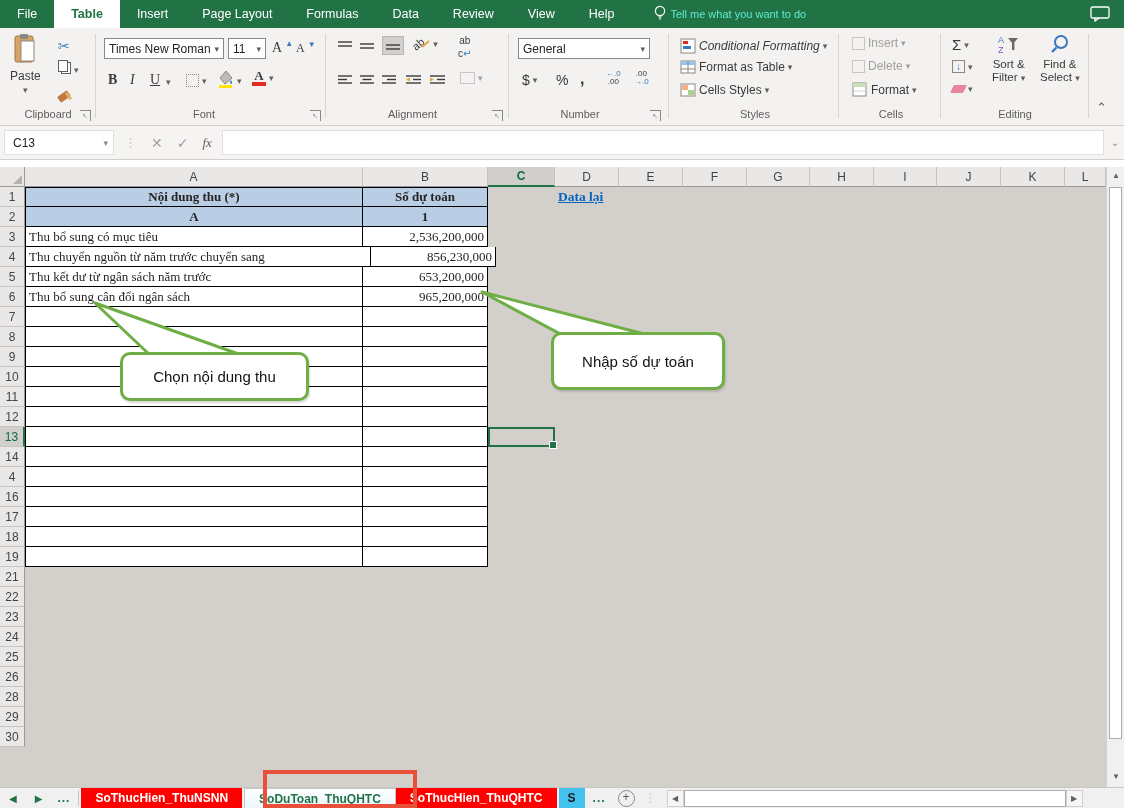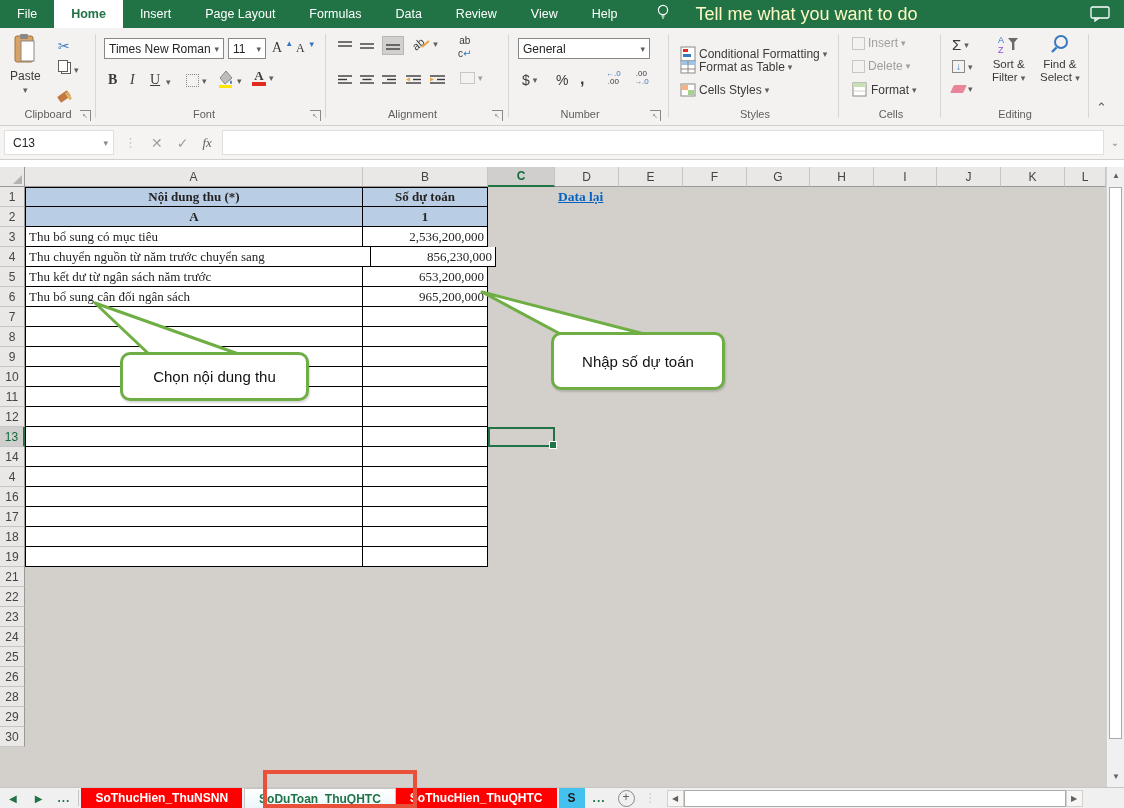--- a/index.html
+++ b/index.html
@@ -2,21 +2,21 @@
 <html style="--green: #217346; --hdrblue: #B9CDE5; --sheetgray: #D3D0CB; --tabred: #FF0000; --tabcyan: #45C1F0; --ared: #E8503A; --cgreen: #6FAE44; --linkblue: #0563C1;"><head>
 <meta charset="utf-8">
 <style>
   html,body{margin:0;padding:0;}
   body{width:1124px;height:808px;position:relative;font-family:"Liberation Sans","DejaVu Sans",sans-serif;
        background:#fff;overflow:hidden;font-size:12px;color:#252423;}
   
   .menubar{position:absolute;left:0;top:0;width:1124px;height:28px;background:var(--green,#217346);display:flex;align-items:stretch;}
   .mtab{color:#fff;padding:0 17px;display:flex;align-items:center;font-size:12.5px;cursor:default;}
   .mtab.active{background:#fff;color:var(--green,#217346);font-weight:bold;}
-  .tellme{display:flex;align-items:center;color:#fef9c3;margin-left:22px;gap:25px;font-size:18px;}
+  .tellme{display:flex;align-items:center;color:#5eead4;margin-left:22px;gap:3px;font-size:11px;}
   .bubble-ic{margin-left:auto;margin-right:14px;display:flex;align-items:center;}
   
   .ribbon{position:absolute;left:0;top:28px;width:1124px;height:97px;background:#F3F2F1;border-bottom:1px solid #D2D0CE;}
   .gsep{position:absolute;top:6px;width:1px;height:84px;background:#D8D6D4;}
   .glabel{position:absolute;top:80px;font-size:11px;color:#605E5C;text-align:center;}
   .launcher{position:absolute;top:82px;width:10px;height:10px;border-left:1px solid #8A8886;border-bottom:1px solid #8A8886;transform:rotate(180deg);font-size:7px;color:#8A8886;line-height:9px;text-align:center;}
   .rbtn{position:absolute;display:flex;align-items:center;gap:3px;color:#3B3A39;font-size:12px;}
   .combo{position:absolute;background:#fff;border:1px solid #8A8886;display:flex;align-items:center;padding:0 4px;font-size:12px;height:21px;box-sizing:border-box;}
   .combo .arr{margin-left:auto;color:#605E5C;font-size:9px;}
   .dd{color:#605E5C;font-size:9px;}
@@ -82,21 +82,21 @@
   .annot-box{position:absolute;border:4px solid var(--ared,#E8503A);box-sizing:border-box;pointer-events:none;}
   
   .sq{display:inline-block;box-sizing:border-box;}
   .lines-ic line{stroke:#3B3A39;stroke-width:1.4;}
 </style>
 </head>
 <body>
 
 <div class="menubar">
   <div class="mtab">File</div>
-  <div class="mtab active">Home</div>
+  <div class="mtab active">Table</div>
   <div class="mtab">Insert</div>
   <div class="mtab">Page Layout</div>
   <div class="mtab">Formulas</div>
   <div class="mtab">Data</div>
   <div class="mtab">Review</div>
   <div class="mtab">View</div>
   <div class="mtab">Help</div>
   <div class="tellme">
     <span>
       <svg width="14" height="16" viewBox="0 0 14 16">
@@ -279,21 +279,21 @@
     </div>
   <div class="rbtn two-line" style="left:606px;top:42px;font-size:8px;line-height:8px;">
       <span><span style="color:#3878BE;">←.0</span><br><span>.00</span></span>
     </div>
   <div class="rbtn two-line" style="left:634px;top:42px;font-size:8px;line-height:8px;">
       <span><span>.00</span><br><span style="color:#3878BE;">→.0</span></span>
     </div>
   <div class="glabel" style="left:515px;width:130px;">Number</div>
   <div class="launcher" style="left:650px;">↘</div>
 
-  <div class="rbtn" style="left:680px;top:18px;">
+  <div class="rbtn" style="left:680px;top:10px;font-style:italic;">
     <span class="icon16"><svg width="16" height="16">
           <rect x="1" y="1" width="14" height="14" fill="#fff" stroke="#8A8886"></rect>
           <rect x="3" y="3" width="5" height="3" fill="#E02B20"></rect>
           <rect x="3" y="8" width="8" height="3" fill="#3878BE"></rect>
         </svg></span>
     <span>Conditional Formatting</span>
       <span class="dd">▾</span>
   </div>
   <div class="rbtn" style="left:680px;top:31px;">
     <span class="icon16"><svg width="16" height="16">

